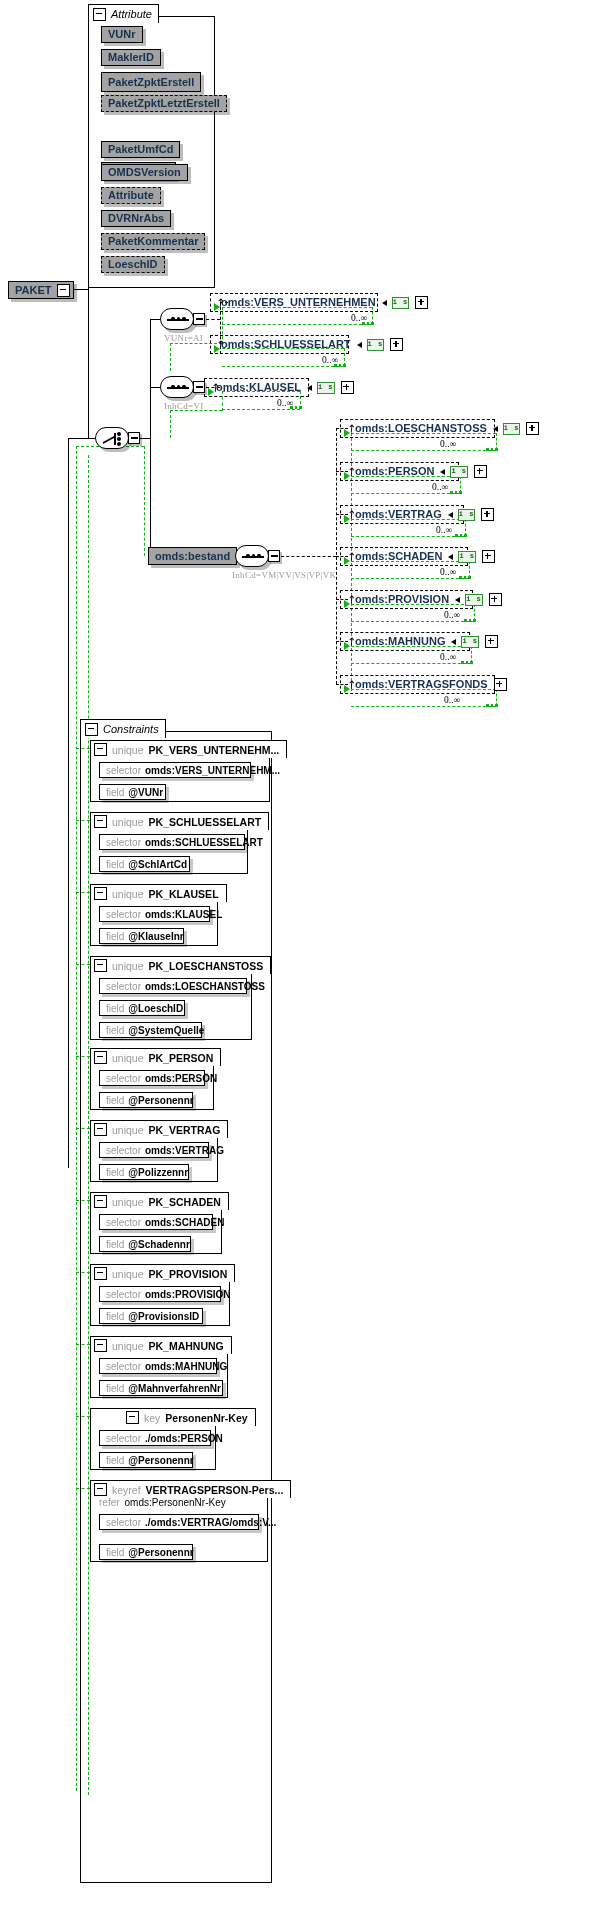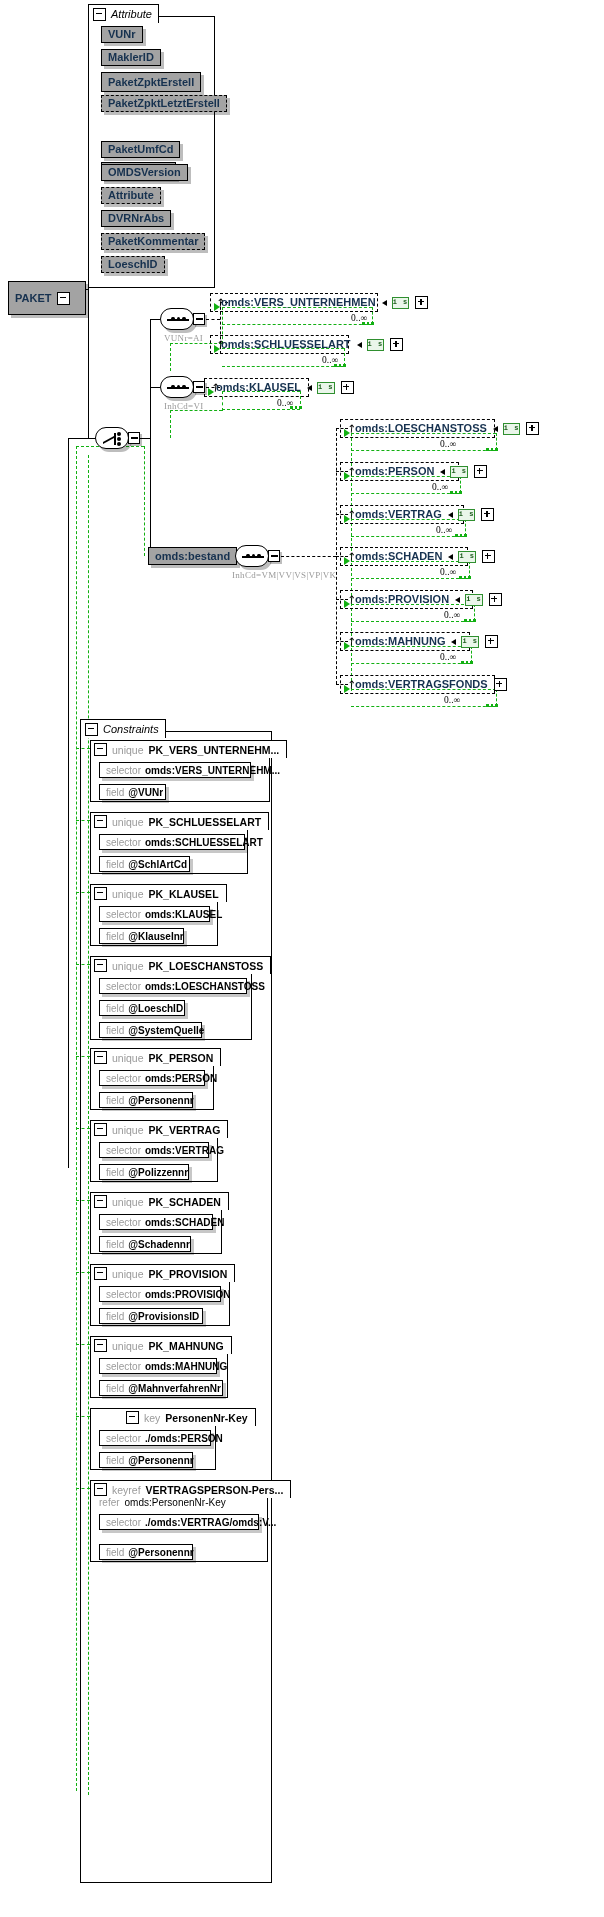--- a/index.html
+++ b/index.html
@@ -192,21 +192,21 @@
 <div class="node" style="left:101px;top:72px;height:20px;">PaketZpktErstell</div>
 <div class="node opt" style="left:101px;top:95px;height:17px;">PaketZpktLetztErstell</div>
 <div class="node" style="left:101px;top:118px;height:17px;margin-top:44px;">PaketInhCd</div>
 <div class="node" style="left:101px;top:141px;height:17px;">PaketUmfCd</div>
 <div class="node" style="left:101px;top:164px;height:17px;text-align:right;">OMDSVersion</div>
 <div class="node opt" style="left:101px;top:187px;height:17px;">Attribute</div>
 <div class="node" style="left:101px;top:210px;height:17px;">DVRNrAbs</div>
 <div class="node opt" style="left:101px;top:233px;height:17px;">PaketKommentar</div>
 <div class="node opt" style="left:101px;top:256px;height:17px;">LoeschID</div>
 
-<div class="node" style="left:8px;top:281px;height:34px;padding-right:15px;">
+<div class="node" style="left:8px;top:281px;height:18px;padding-right:3px;">
   <span>PAKET</span>
   <span class="expander"></span>
 </div>
 
 <div class="ln lnh" style="left:60px;top:289px;width:28px;"></div>
 <div class="ln lnv" style="left:88px;top:146px;height:144px;"></div>
 <div class="ln lnv" style="left:88px;top:289px;height:150px;"></div>
 <div class="ln lnh" style="left:88px;top:438px;width:8px;"></div>
 
 <div class="comp" style="left:95px;top:427px;">

